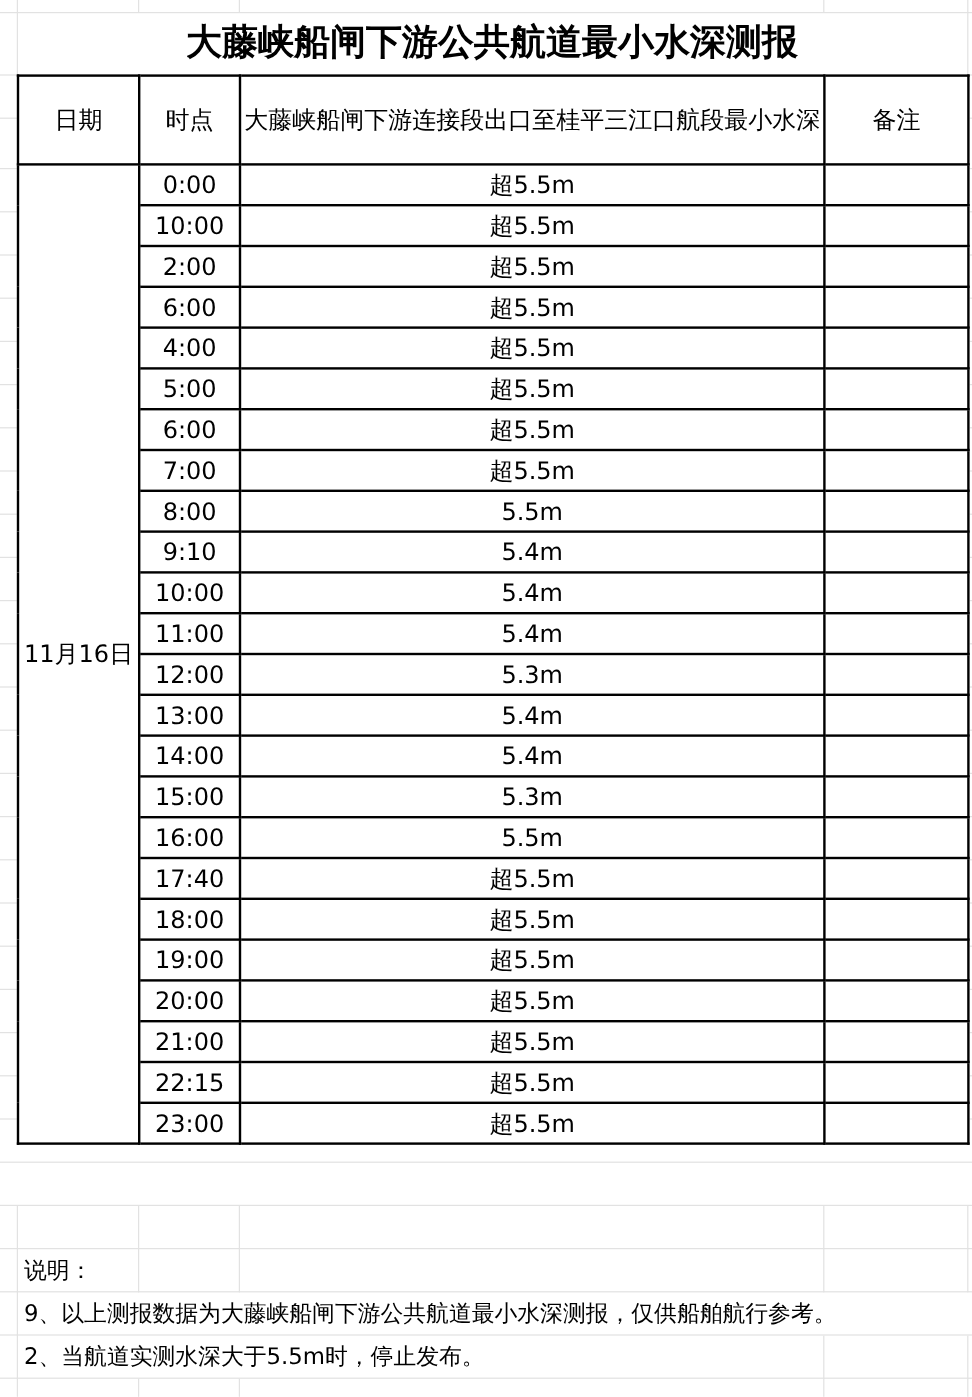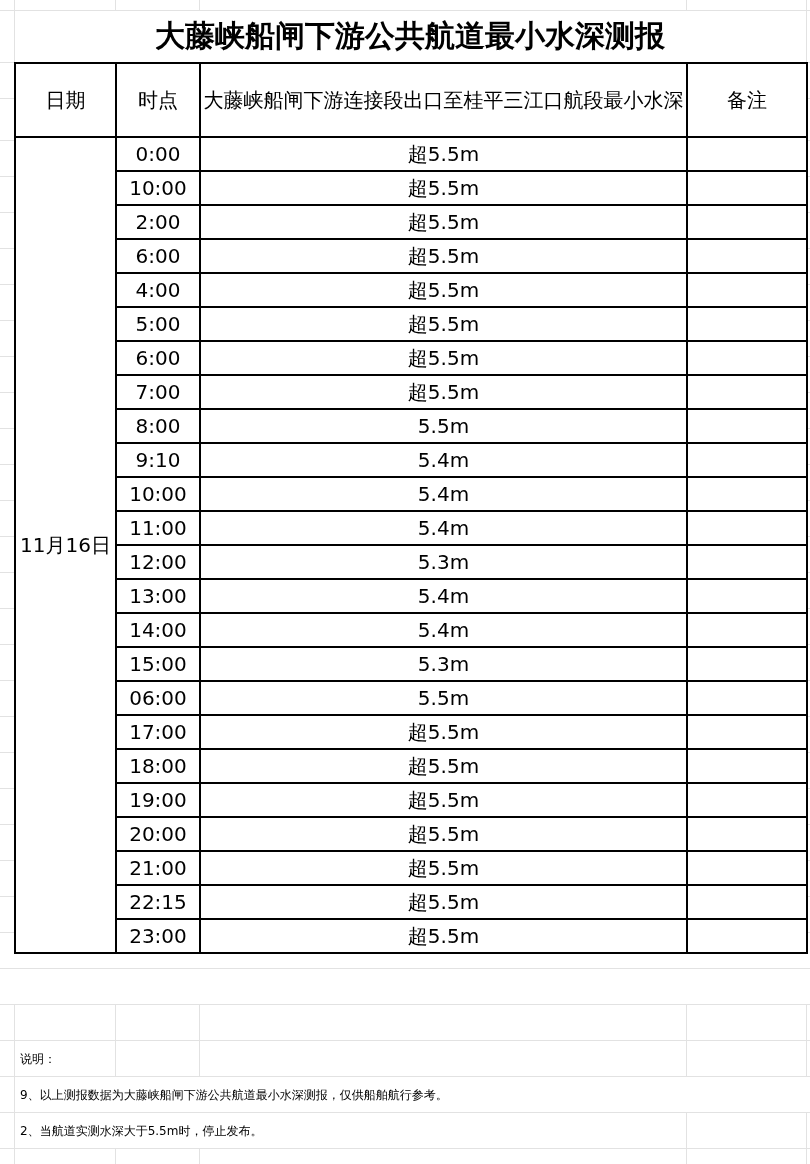--- a/index.html
+++ b/index.html
@@ -26,21 +26,21 @@
     text-align:center; vertical-align:middle; padding:0;
     font-size:20px; font-weight:400; white-space:nowrap; overflow:hidden;
   }
   table.depth thead tr { height:74px; }
   table.depth tbody tr { height:34px; }
   .depth-header-cell { font-size:20px;margin-top:24px; }
   .date-cell { font-size:20px; }
 
   .note-label, .note-line {
     position:absolute; left:20px; height:36px; line-height:36px;
-    font-size:12px; white-space:nowrap;
+    font-size:19px; white-space:nowrap;
   }
 </style>
 </head>
 <body>
 
 <div id="gridlines">
     <div class="hl" style="top: 10px;"></div>
     <div class="hl" style="top: 62px;"></div>
     <div class="hl" style="top: 98px;"></div>
     <div class="hl" style="top: 140px;"></div>
@@ -181,26 +181,26 @@
         <td>14:00</td>
         <td>5.4m</td>
         <td></td>
       </tr>
       <tr>
         <td>15:00</td>
         <td>5.3m</td>
         <td></td>
       </tr>
       <tr>
-        <td>06:00</td>
+        <td>16:00</td>
         <td>5.5m</td>
         <td></td>
       </tr>
       <tr>
-        <td>17:00</td>
+        <td>17:40</td>
         <td>超5.5m</td>
         <td></td>
       </tr>
       <tr>
         <td>18:00</td>
         <td>超5.5m</td>
         <td></td>
       </tr>
       <tr>
         <td>19:00</td>

